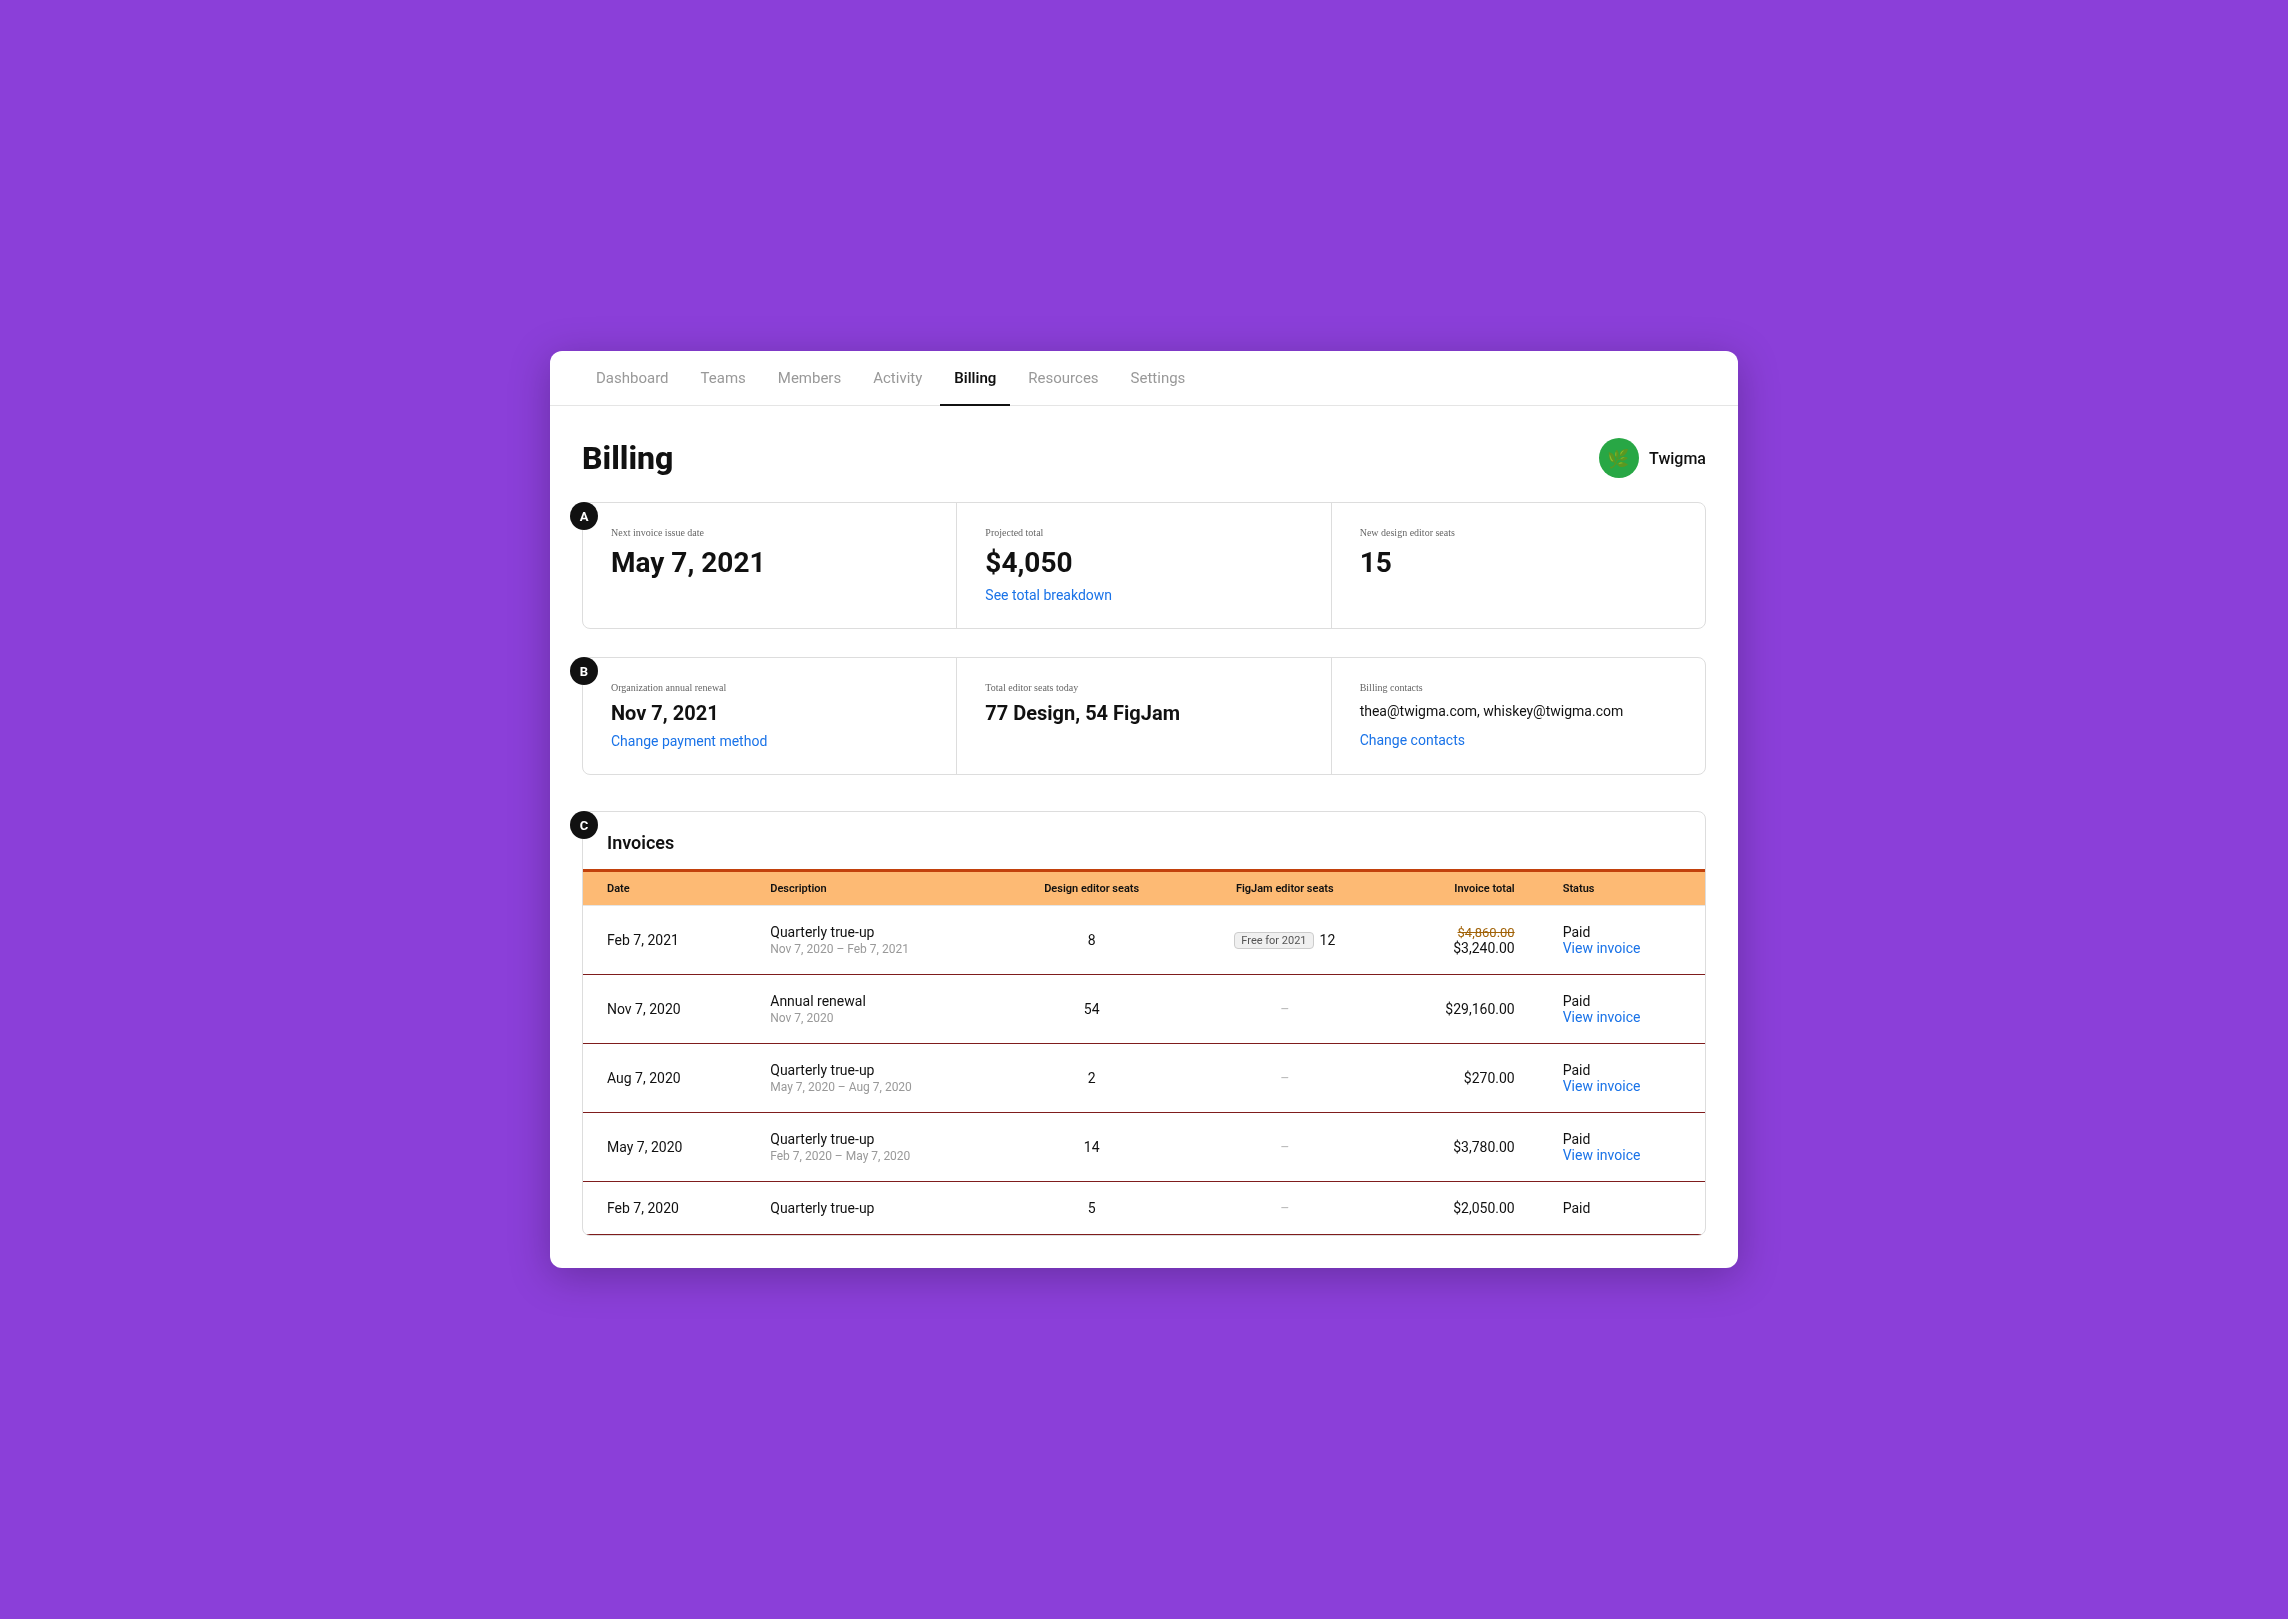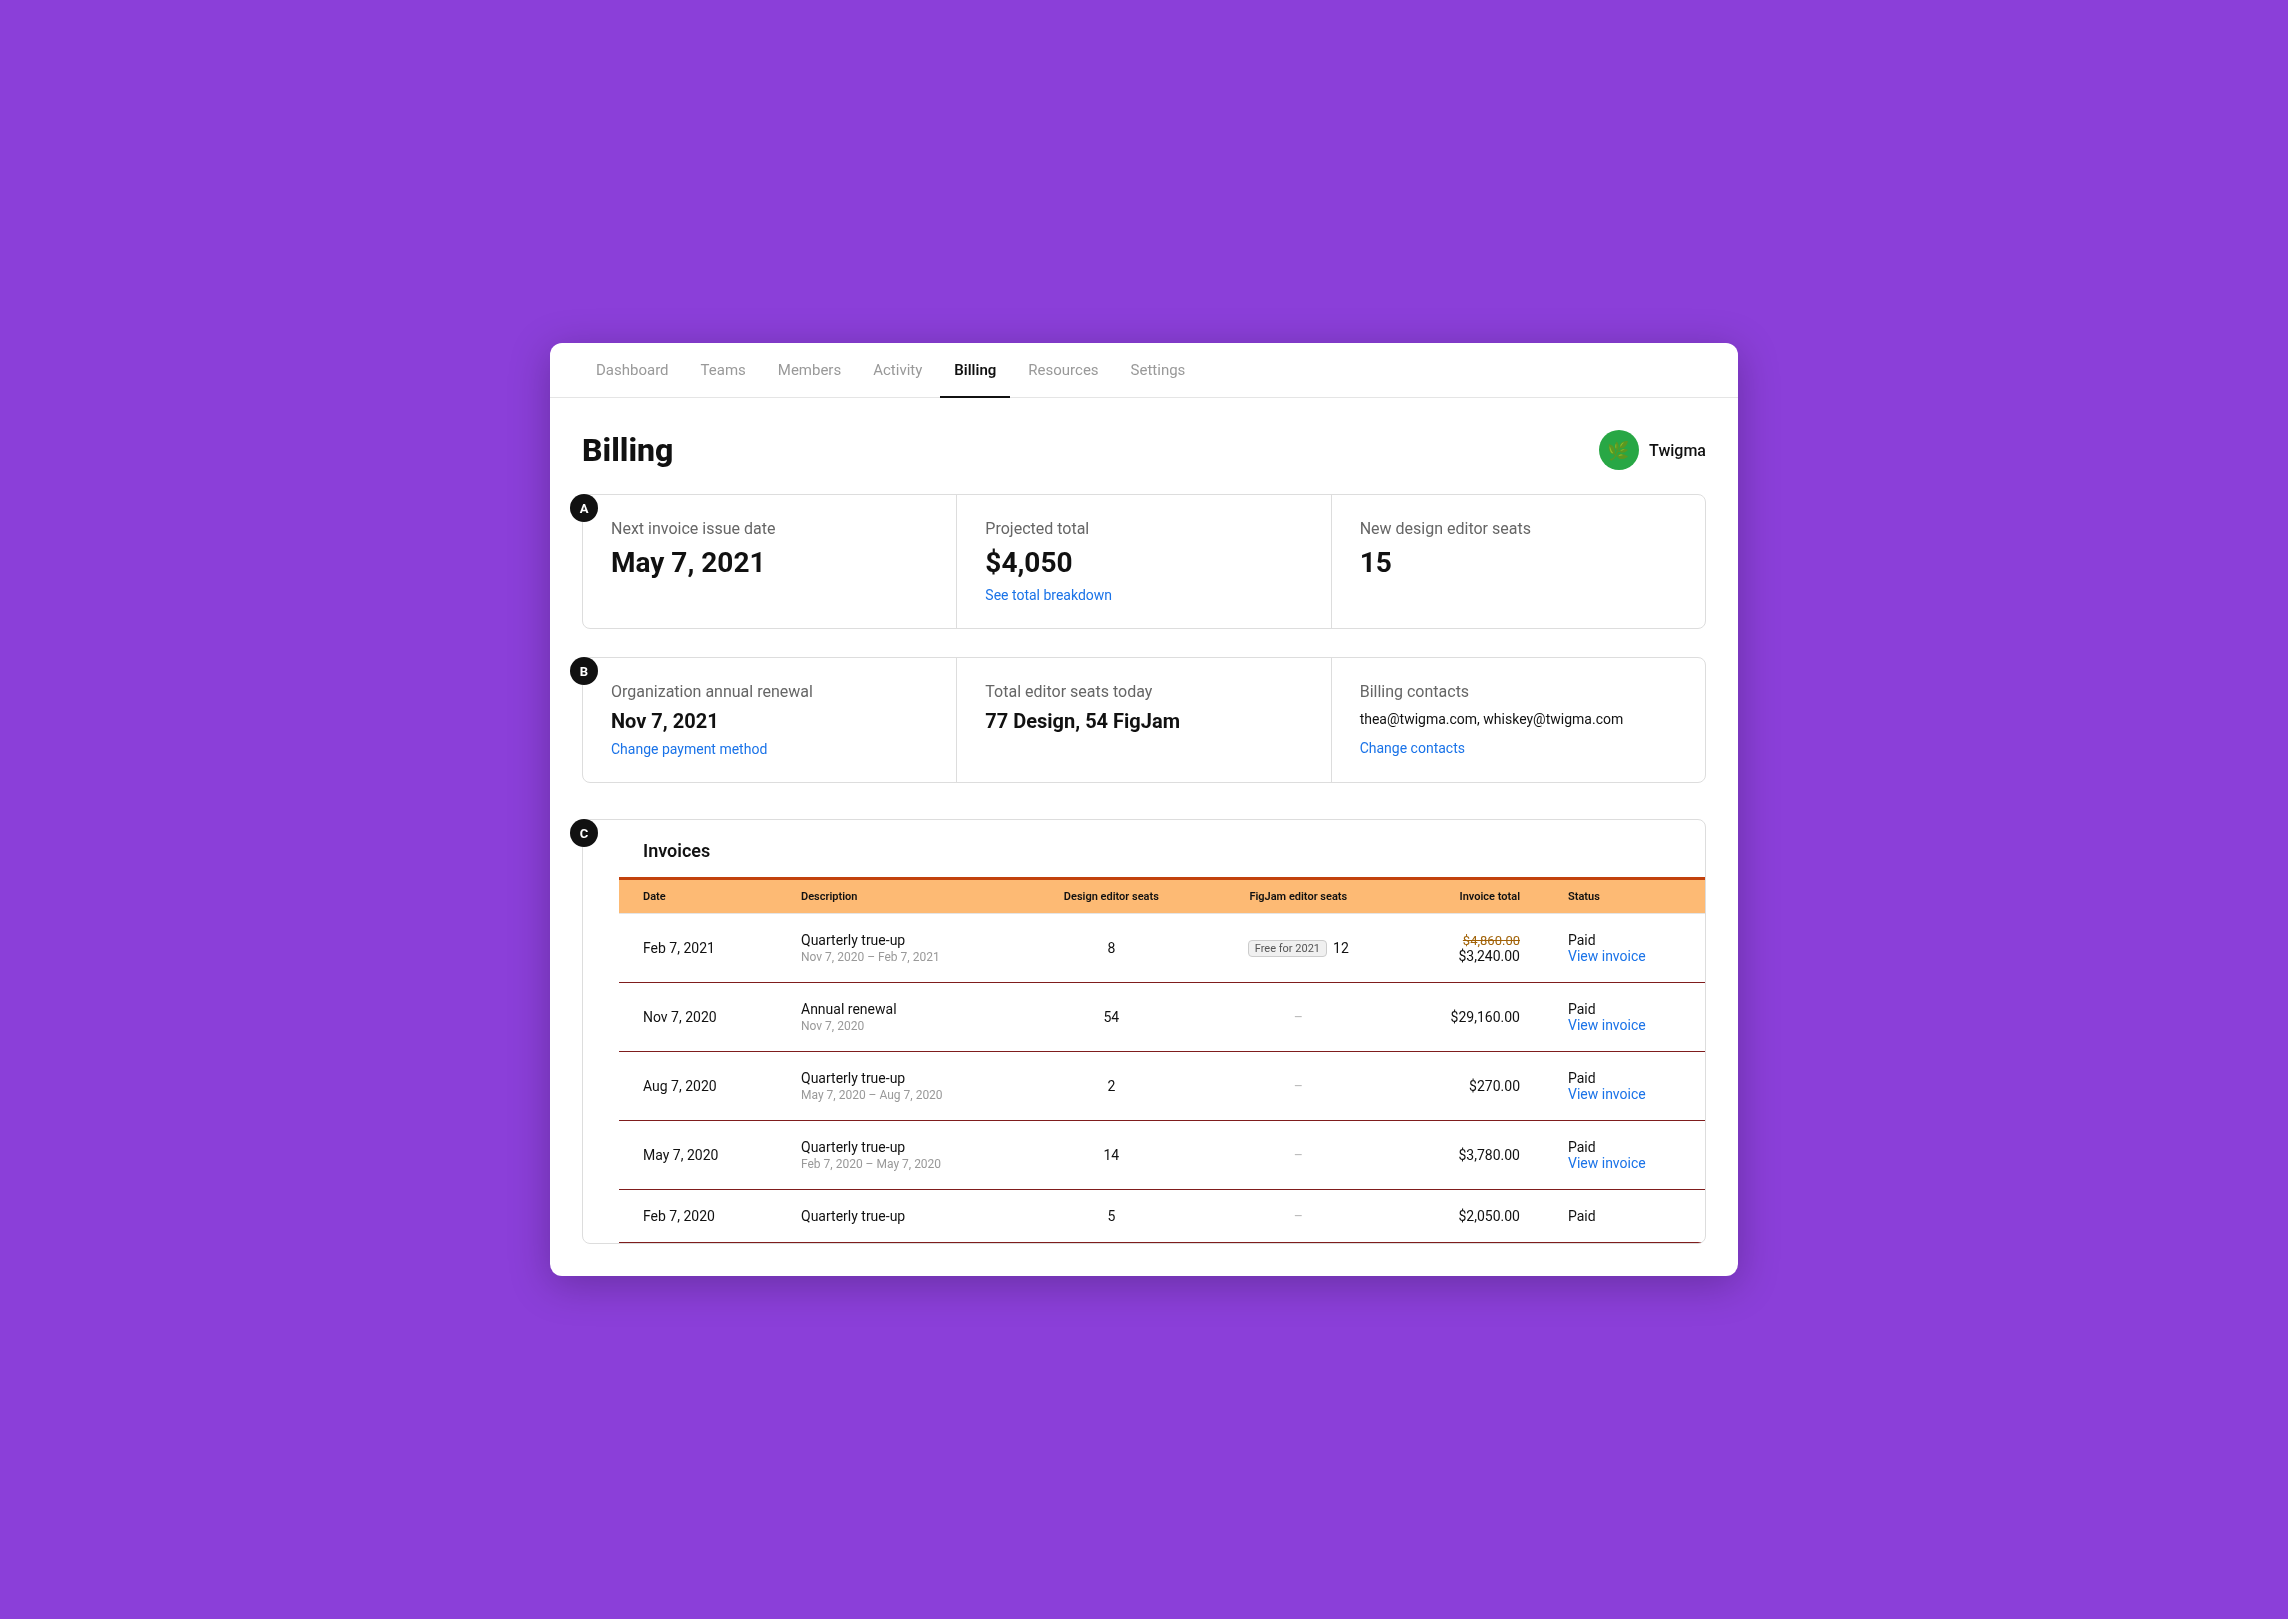--- a/index.html
+++ b/index.html
@@ -106,23 +106,24 @@
       display: flex;
       overflow: hidden;
     }
     .section-card-cell {
       flex: 1;
       padding: 24px 28px;
       border-right: 1px solid #ddd;
     }
     .section-card-cell:last-child { border-right: none; }
     .cell-label {
-      font-size: 16px;
+      font-size: 10px;
       color: #666;
       margin-bottom: 8px;
+      font-family: Liberation Serif, serif;
     }
     .cell-value {
       font-size: 28px;
       font-weight: 700;
       color: #111;
       margin-bottom: 6px;
     }
     .cell-value-sm {
       font-size: 20px;
       font-weight: 700;
@@ -154,21 +155,20 @@
 
     
     .invoices-section {
       padding: 0 32px 32px 32px;
       position: relative;
     }
     .invoices-card {
       border: 1px solid #ddd;
       border-radius: 8px;
       overflow: hidden;
-      padding-left: 36px;
     }
     .invoices-title {
       padding: 20px 24px 0 24px;
       font-size: 18px;
       font-weight: 600;
       color: #111;
     }
     .invoices-badge {
       position: absolute;
       left: 20px;

